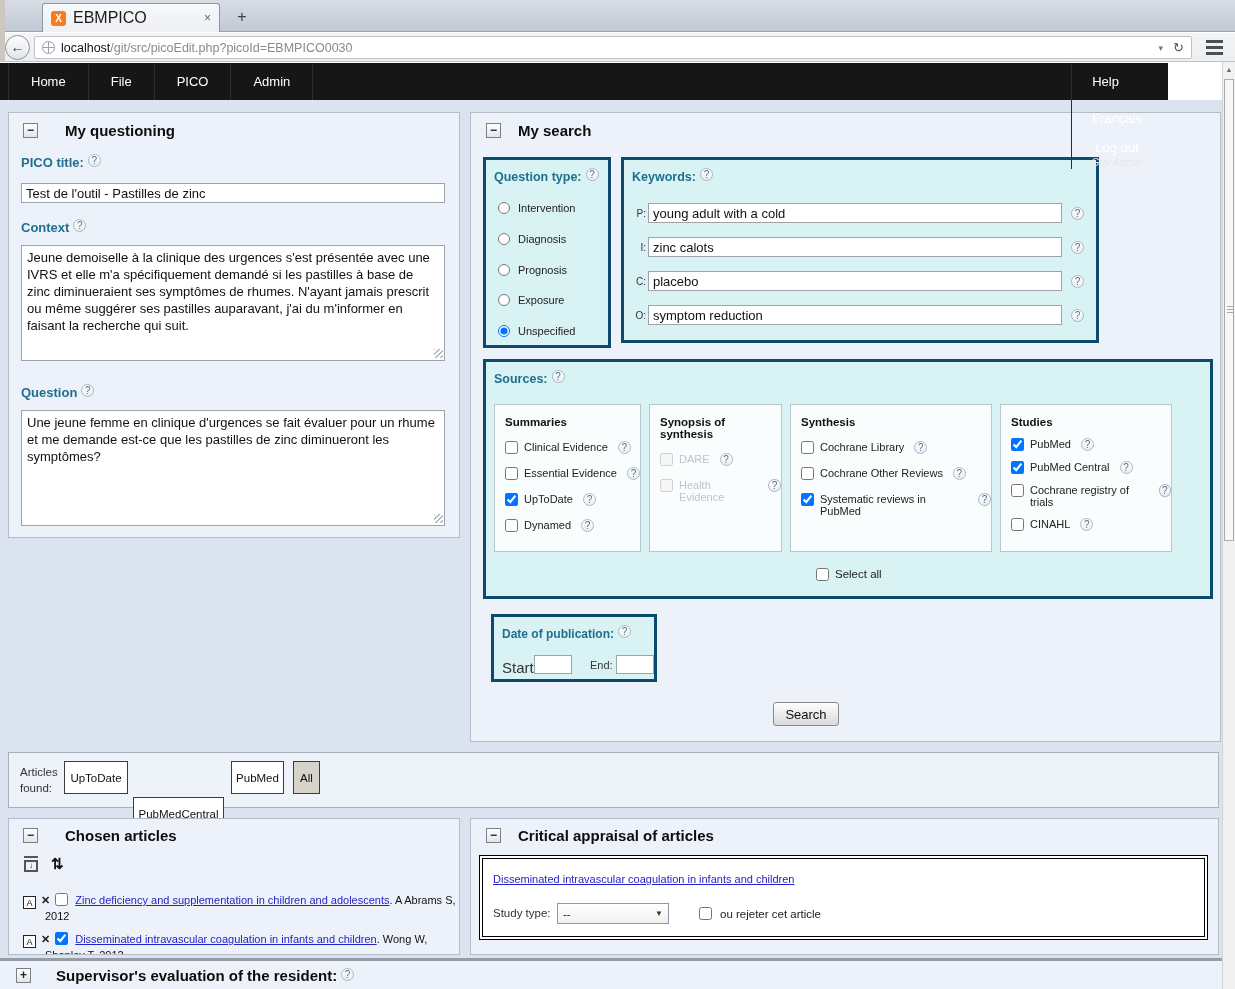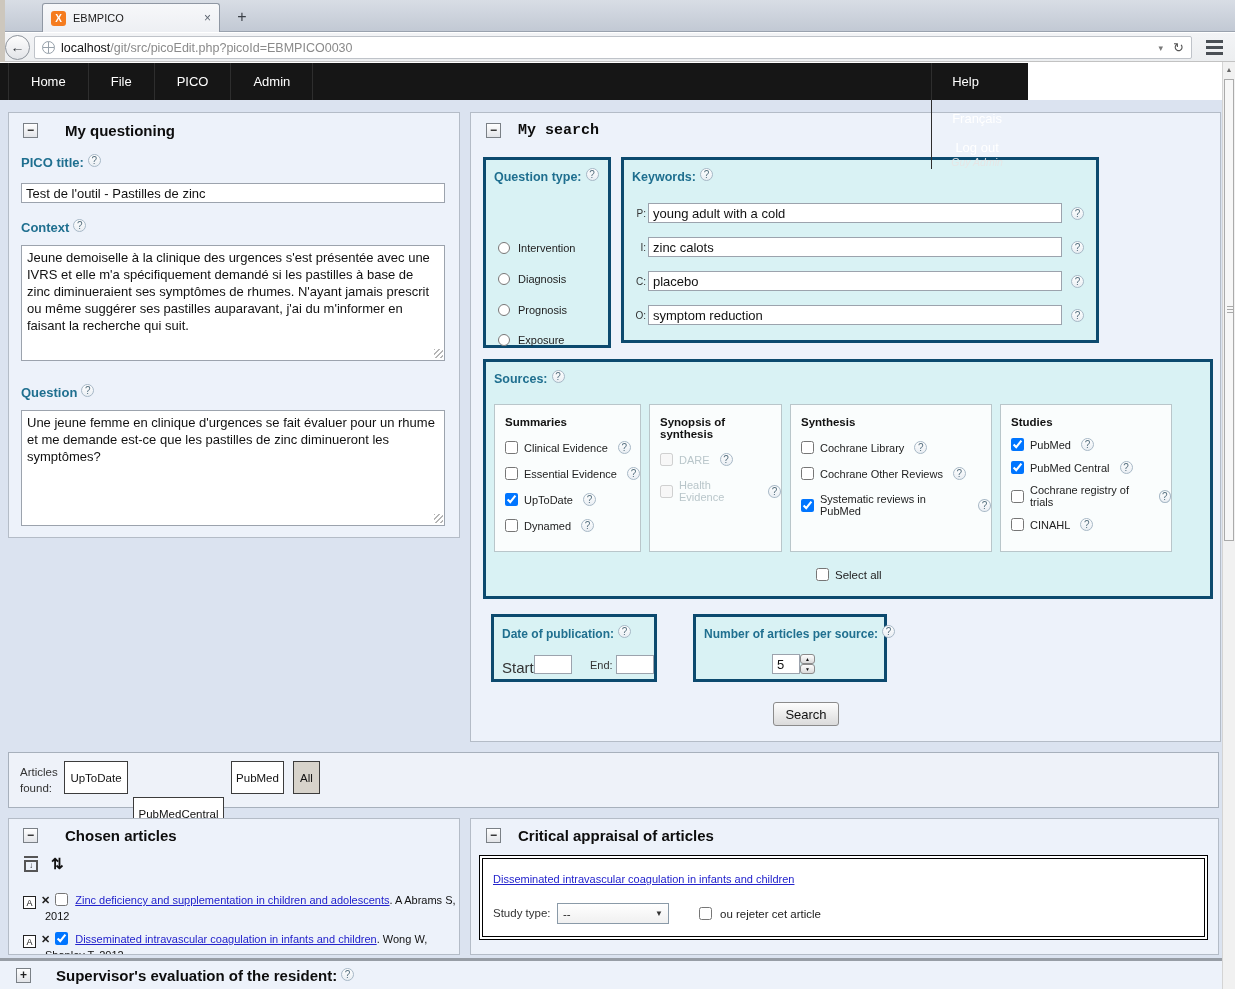--- a/index.html
+++ b/index.html
@@ -8,21 +8,21 @@
 
   
   .tabbar { position:absolute; left:0; top:0; width:1235px; height:32px;
     background:linear-gradient(#d8dde5,#c2c9d4); border-bottom:1px solid #9aa2ae; }
   .win-edge { position:absolute; left:0; top:0; width:5px; height:62px; background:#cdc7bd; z-index:6; }
   .tab { position:absolute; left:42px; top:3px; width:178px; height:29px;
     background:linear-gradient(#f7f8fa,#edeff3); border:1px solid #8f97a3; border-bottom:none;
     border-radius:3px 3px 0 0; display:flex; align-items:center; gap:7px; padding:0 8px; z-index:5; }
   .favicon { width:15px; height:15px; border-radius:3px; background:#f57c1f; color:#fff;
     font-size:10px; font-weight:bold; text-align:center; line-height:15px; flex:0 0 auto; }
-  .tab-title { font-size:11px; color:#1a1a1a; flex:1; white-space:nowrap; overflow:hidden; }
+  .tab-title { font-size:16px; color:#1a1a1a; flex:1; white-space:nowrap; overflow:hidden; }
   .tab-close { color:#5d6570; font-size:12px; }
   .newtab { position:absolute; left:229px; top:7px; width:26px; height:21px; color:#3a3f46;
     font-size:16px; text-align:center; line-height:20px; }
 
   .urlrow { position:absolute; left:0; top:33px; width:1235px; height:29px;
     background:linear-gradient(#f3f4f6,#eceef0); border-bottom:1px solid #c2c2c2; }
   .backbtn { position:absolute; left:5px; top:2px; width:25px; height:25px; border-radius:50%;
     border:1px solid #8d939b; background:linear-gradient(#fdfdfd,#e3e5e9); color:#33383e;
     font-size:14px; font-weight:bold; text-align:center; line-height:23px; }
   .urlfield { position:absolute; left:34px; top:3px; width:1158px; height:23px; background:#fff;
@@ -33,21 +33,21 @@
   .url-host { color:#111; }
   .url-path { color:#8a8a8a; }
   .url-right { margin-left:auto; display:flex; align-items:center; gap:10px; color:#7a7a7a; }
   .url-caret { font-size:9px; }
   .url-reload { font-size:13px; color:#555; }
   .menubtn { position:absolute; right:7px; top:3px; width:28px; height:23px; display:flex;
     flex-direction:column; justify-content:center; gap:3px; align-items:center; }
   .menubtn i { display:block; width:17px; height:3px; background:#4a4f55; }
 
   
-  .navbar { position:absolute; left:0; top:63px; width:1028px; height:37px; background:#161616;
+  .navbar { position:absolute; left:0; top:63px; width:1168px; height:37px; background:#161616;
     color:#fff; font-size:13px; z-index:2; }
   .nav-left { position:absolute; left:8px; top:0; height:37px; display:flex; }
   .nav-item { padding:0 22px; line-height:37px; border-right:1px solid #2e2e2e; cursor:default; }
   .nav-item:first-child { border-left:1px solid #2e2e2e; }
   .nav-right { position:absolute; right:6px; top:0; height:37px; display:flex;flex-direction:column; }
   .nav-item.r { border-right:none; border-left:1px solid #2e2e2e; padding:0 20px; }
   .logout { border-left:1px solid #2e2e2e; padding:3px 16px 0 16px; text-align:center; }
   .logout-main { font-size:13px; line-height:16px; }
   .logout-user { font-size:10.5px; font-style:italic; color:#e6e6e6; line-height:13px; }
 
@@ -65,25 +65,25 @@
   .tinput, .tarea { position:absolute; border:1px solid #9ca3ad; background:#fff; font-size:13px;
     font-family:inherit; color:#111; }
   .tinput { padding:2px 4px; }
   .tarea { padding:3px 5px; resize:none; line-height:17px; overflow:hidden; }
   .grip { position:absolute; width:9px; height:9px;
     background:repeating-linear-gradient(135deg,#b5b5b5 0 1px,transparent 1px 3.5px); }
 
   .cyanbox { position:absolute; background:#d9f2f4; border:3px solid #0c4a6e; }
   .srcbox  { position:absolute; background:#fafdfd; border:1px solid #b9c6ca; }
   .src-head { font-size:11.5px; font-weight:bold; color:#111; margin:11px 0 13px 10px; }
-  .chk-row { display:flex; align-items:center; gap:6px; font-size:11px; color:#222; margin:0 0 13px 10px; }
+  .chk-row { display:flex; align-items:flex-start; gap:6px; font-size:11px; color:#222; margin:0 0 13px 10px; }
   input[type=checkbox] { width:13px; height:13px; margin:0; flex:0 0 auto; }
   input[type=radio] { width:12px; height:12px; margin:0; }
   .dis { color:#b9c6ca; }
-  .radio-row { position:absolute; display:flex; align-items:center; gap:8px; font-size:11px; color:#222;margin-top:40px; }
+  .radio-row { position:absolute; display:flex; align-items:center; gap:8px; font-size:11px; color:#222; }
   .kw-row { position:absolute; display:flex; align-items:center; }
   .kw-prefix { font-size:10px; color:#333; width:18px; text-align:right; margin-right:2px; }
   .kw-input { width:414px; height:20px; position:static; }
   .btn { background:linear-gradient(#fdfdfd,#dbdbdb); border:1px solid #8b8b8b; border-radius:3px;
     font-size:13px; color:#111; text-align:center; }
 
   
   .articles-bar { position:absolute; left:8px; top:652px; width:1211px; height:56px;
     background:#eef2f9; border:1px solid #a7b0bc; }
   .af-label { position:absolute; left:11px; top:11px; width:54px; font-size:11.5px; color:#333; line-height:16px; }
@@ -190,21 +190,21 @@
     <span class="flabel" style="left:12px; top:106px;"><span>Context</span><span class="help">?</span></span>
     <textarea class="tarea" style="left: 12px; top: 132px; width: 424px; height: 116px;">Jeune demoiselle à la clinique des urgences s'est présentée avec une IVRS et elle m'a spécifiquement demandé si les pastilles à base de zinc diminueraient ses symptômes de rhumes. N'ayant jamais prescrit ou même suggérer ses pastilles auparavant, j'ai du m'informer en faisant la recherche qui suit.</textarea>
     <span class="grip" style="left:425px; top:236px;"></span>
     <span class="flabel" style="left:12px; top:271px;"><span>Question</span><span class="help">?</span></span>
     <textarea class="tarea" style="left: 12px; top: 297px; width: 424px; height: 116px;">Une jeune femme en clinique d'urgences se fait évaluer pour un rhume et me demande est-ce que les pastilles de zinc diminueront les symptômes?</textarea>
     <span class="grip" style="left:425px; top:401px;"></span>
   </div>
 
   <div class="panel" style="left:470px; top:12px; width:751px; height:630px;">
     <span class="collapse" style="left:15px; top:10px;">−</span>
-    <span class="panel-title" style="left:47px; top:9px;font-family:Liberation Mono, monospace;">My search</span>
+    <span class="panel-title" style="left:47px; top:9px;">My search</span>
 
     <div class="cyanbox" style="left:12px; top:44px; width:128px; height:191px;">
       <span class="flabel" style="left:8px; top:8px; font-size:12.5px;"><span>Question type:</span><span class="help">?</span></span>
       <label class="radio-row" style="left:12px; top:42px;">
           <input type="radio" name="qtype" style="">
           <span>Intervention</span>
         </label>
       <label class="radio-row" style="left:12px; top:73px;">
           <input type="radio" name="qtype" style="">
           <span>Diagnosis</span>
@@ -338,28 +338,20 @@
     </div>
 
     <div class="cyanbox" style="left:20px; top:501px; width:166px; height:68px;">
       <span class="flabel" style="left:8px; top:8px; font-size:12px;"><span>Date of publication:</span><span class="help">?</span></span>
       <span style="position:absolute; left:8px; top:42px; font-size:15px; color:#333;">Start:</span>
       <input class="tinput" style="left: 40px; top: 38px; width: 38px; height: 19px;" value="">
       <span style="position:absolute; left:96px; top:42px; font-size:11px; color:#333;">End:</span>
       <input class="tinput" style="left: 122px; top: 38px; width: 38px; height: 19px;" value="">
     </div>
 
-    <div class="cyanbox" style="left:222px; top:501px; width:194px; height:68px;">
-      <span class="flabel" style="left:8px; top:8px; font-size:12px;"><span>Number of articles per source:</span><span class="help">?</span></span>
-      <input class="tinput" style="left: 76px; top: 37px; width: 28px; height: 20px;" value="5">
-      <span style="position:absolute; left:104px; top:37px; width:15px; height:20px;">
-        <span class="btn" style="position:absolute; left:0; top:0; width:15px; height:10px; font-size:5px; line-height:9px;">▲</span>
-        <span class="btn" style="position:absolute; left:0; top:10px; width:15px; height:10px; font-size:5px; line-height:9px;">▼</span>
-      </span>
-    </div>
 
     <button class="btn" style="position:absolute; left:302px; top:589px; width:66px; height:24px;">Search</button>
   </div>
 
   <div class="articles-bar">
     <div class="af-label">Articles found:</div>
     <div class="src-tab" style="left:55px; width:64px;">UpToDate</div>
     <div class="src-tab" style="left:124px; width:91px;margin-top:36px;">PubMedCentral</div>
     <div class="src-tab" style="left:222px; width:53px;">PubMed</div>
     <div class="src-tab active" style="left:284px; width:27px;">All</div>

